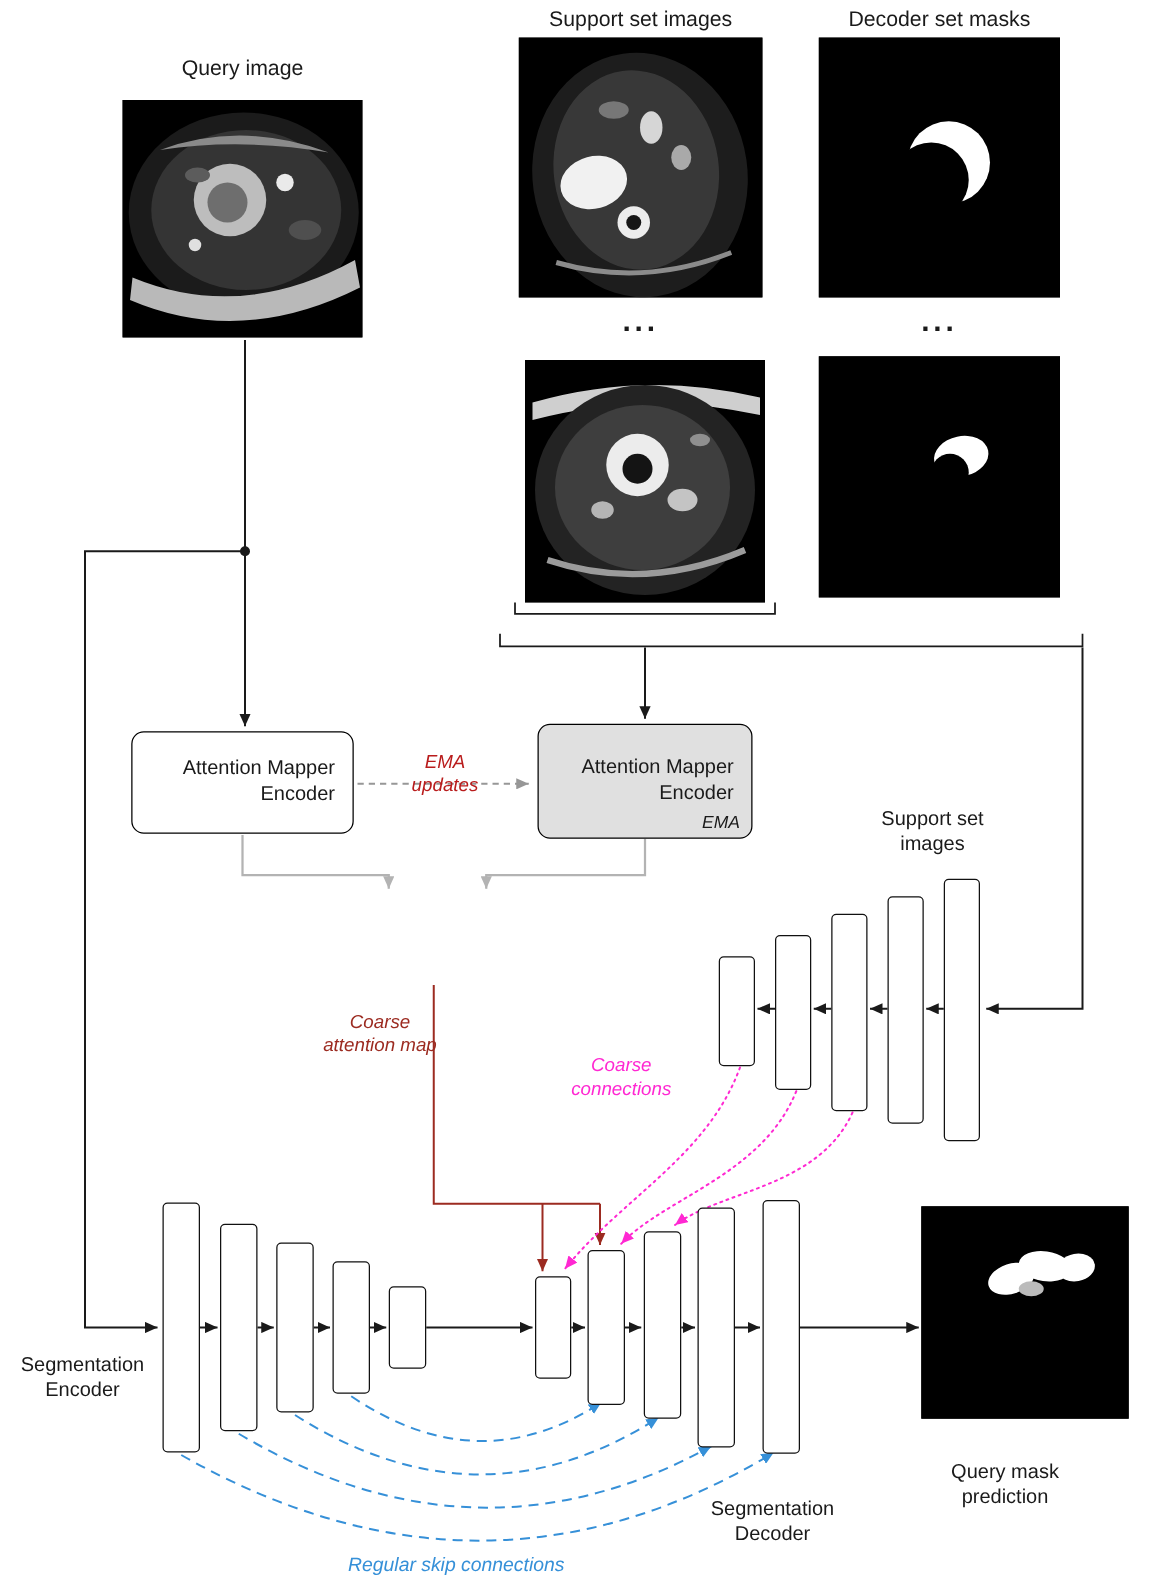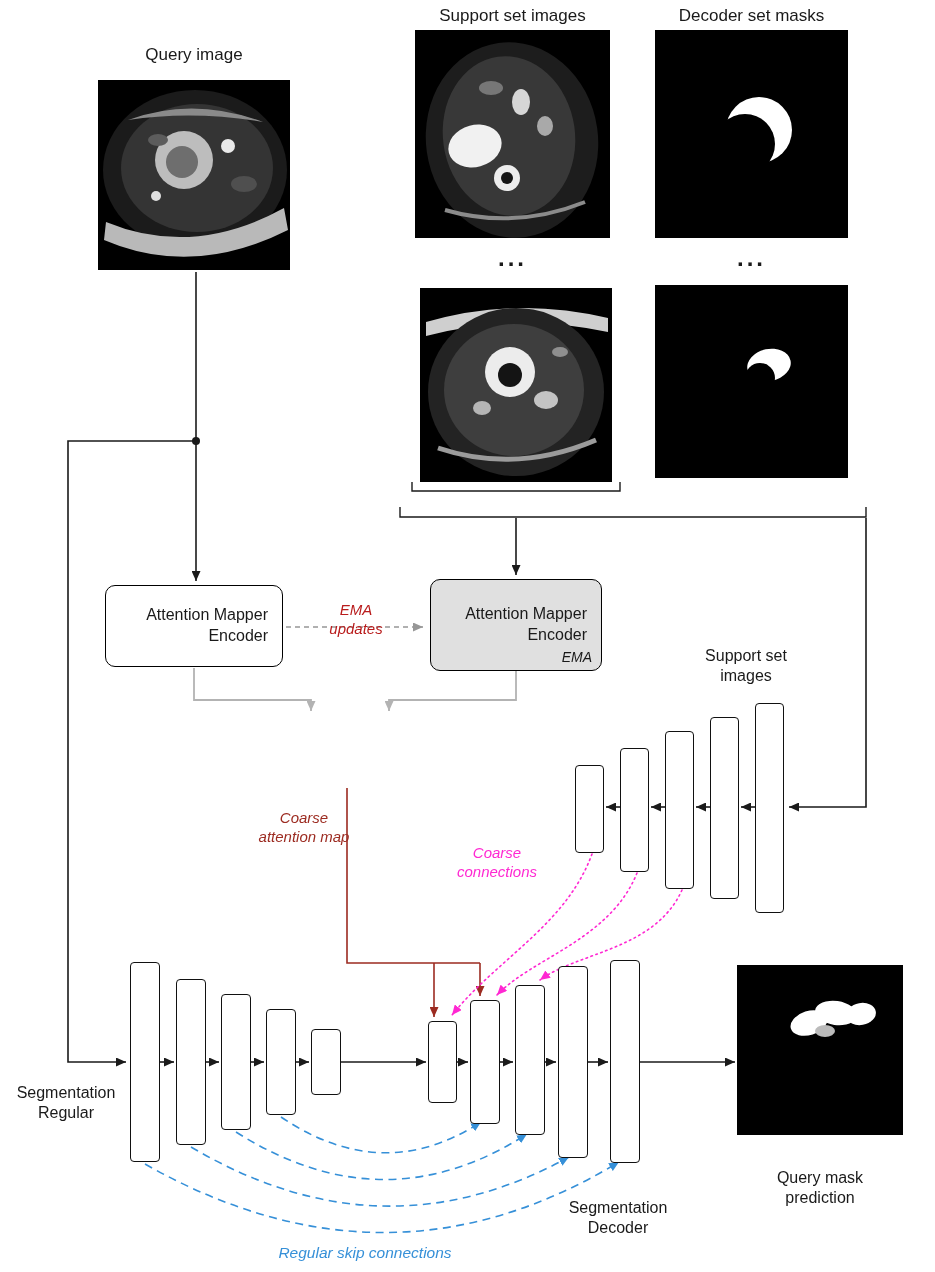--- a/index.html
+++ b/index.html
@@ -119,24 +119,24 @@
   </svg>
 
   <div class="lbl big" style="left:98px;top:44px;width:192px">Query image</div>
   <div class="lbl big" style="left:415px;top:5px;width:195px">Support set images</div>
   <div class="lbl big" style="left:655px;top:5px;width:193px">Decoder set masks</div>
   <div class="dots" style="left:415px;top:246px;width:195px">...</div>
   <div class="dots" style="left:655px;top:246px;width:193px">...</div>
   <div class="lbl" style="left:696px;top:646px;width:100px">Support set images</div>
   <div class="lbl italic red" style="left:258px;top:808px;width:92px">Coarse attention map</div>
   <div class="lbl italic mag" style="left:437px;top:843px;width:120px">Coarse connections</div>
-  <div class="lbl" style="left:0px;top:1083px;width:132px">Segmentation Regular</div>
+  <div class="lbl" style="left:0px;top:1083px;width:132px">Segmentation Encoder</div>
   <div class="lbl italic blue" style="left:235px;top:1243px;width:260px">Regular skip connections</div>
   <div class="lbl" style="left:558px;top:1198px;width:120px">Segmentation Decoder</div>
-  <div class="lbl" style="left:765px;top:1168px;width:110px">Query mask prediction</div>
+  <div class="lbl" style="left:749px;top:1168px;width:110px">Query mask prediction</div>
   <div class="lbl italic gray" style="left:324px;top:600px;width:64px">EMA updates</div>
 
   <div class="frame" style="left:98px;top:80px;width:192px;height:190px">
     <svg width="192" height="190" viewBox="0 0 192 190">
       <rect width="192" height="190" fill="#000"></rect>
       <ellipse cx="97" cy="90" rx="92" ry="80" fill="#1b1b1b"></ellipse>
       <ellipse cx="99" cy="88" rx="76" ry="64" fill="#343434"></ellipse>
       <path d="M8,142 Q95,178 186,128 L190,150 Q95,198 6,160 Z" fill="#b9b9b9"></path>
       <path d="M30,40 Q95,16 165,42 Q95,30 30,40 Z" fill="#8a8a8a"></path>
       <circle cx="86" cy="80" r="29" fill="#bdbdbd"></circle>

